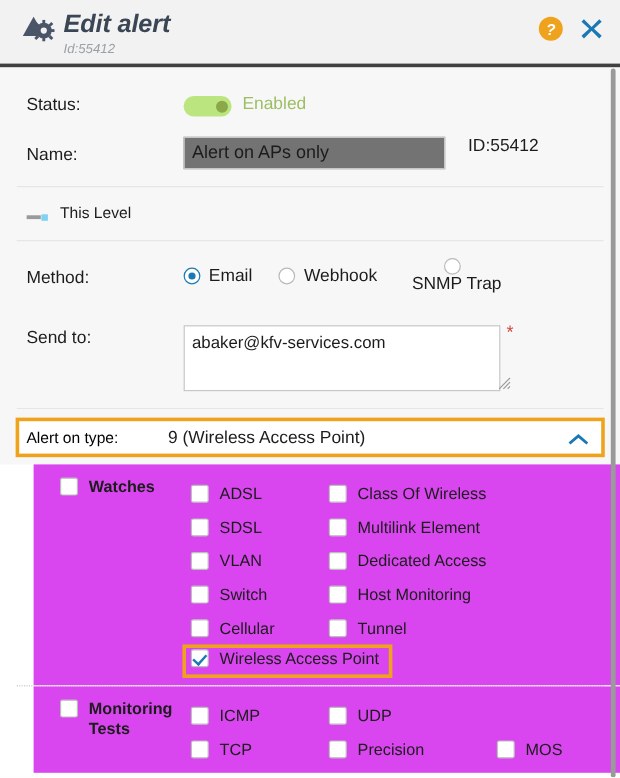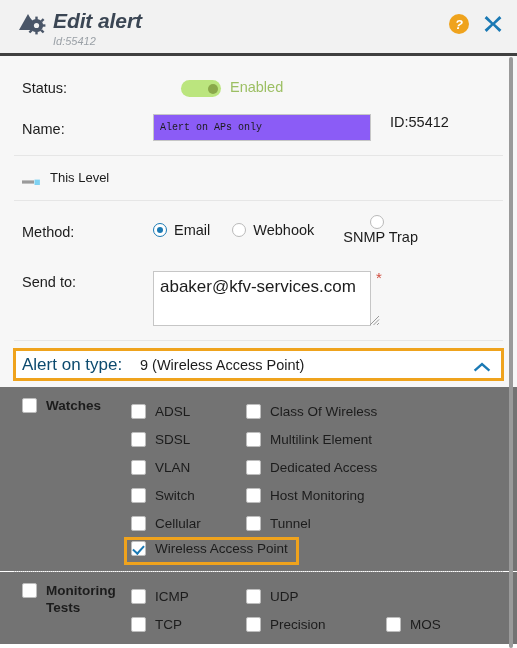--- a/index.html
+++ b/index.html
@@ -92,21 +92,21 @@
   }
   .row-label {
     width: 131px;
     flex: 0 0 131px;
     font-size: 14.5px;
     color: #1c1c1c;
     padding-top: 3px;
   }
   .row-field { flex: 1 1 auto; display: flex; align-items: flex-start; }
 
-  .row-status { padding-top: 21px; padding-bottom: 9px; gap: 28px; }
+  .row-status { padding-top: 21px; padding-bottom: 9px; }
   .toggle {
     width: 40px; height: 17px;
     border-radius: 9px;
     background: #bbe57e;
     position: relative;
     cursor: pointer;
     margin-top: 3px;
   }
   .toggle .knob {
     position: absolute;
@@ -120,23 +120,23 @@
     font-size: 14.5px;
     color: #9cbf63;
     padding-top: 2px;
   }
 
   .row-name { padding-top: 8px; padding-bottom: 14px; align-items: center; }
   .text-input {
     width: 218px;
     height: 27px;
     border: 1px solid #c6c6c6;
-    background: #8b5cf6;
-    font-size: 10px;
-    font-family: Liberation Mono, monospace;
+    background: #737373;
+    font-size: 15px;
+    font-family: Liberation Sans, sans-serif;
     color: #1c1c1c;
     padding: 0 6px;
     outline: none;
   }
   .id-text {
     margin-left: 19px;
     font-size: 14.5px;
     color: #1c1c1c;
     white-space: nowrap;
   }
@@ -192,25 +192,25 @@
   }
   .radio-label {
     margin-left: 7px;
     font-size: 14.5px;
     color: #1c1c1c;
   }
 
   .row-sendto { padding-top: 12px; padding-bottom: 14px; }
   .textarea-wrap { position: relative; display: flex; align-items: flex-start; }
   .textarea {
-    width: 218px;
+    width: 264px;
     height: 55px;
     border: 1px solid #c6c6c6;
     background: #ffffff;
-    font-size: 17px;
+    font-size: 14px;
     font-family: "Liberation Sans", sans-serif;
     color: #1c1c1c;
     padding: 5px 6px;
     resize: none;
     outline: none;
     overflow: hidden;
   }
   .resize-grip {
     position: absolute;
     right: 2px; bottom: 2px;
@@ -235,35 +235,36 @@
     height: 33px;
     display: flex;
     align-items: center;
     padding-left: 6px;
     padding-right: 10px;
     cursor: pointer;
   }
   .accordion-label {
     width: 118px;
     flex: 0 0 118px;
-    font-size: 17px;
-    color: #0c4a6e;
+    font-size: 13px;
+    color: #000000;
   }
   .accordion-value {
     flex: 1 1 auto;
     font-size: 14.5px;
     color: #1c1c1c;
   }
   .chevron { width: 18px; height: 12px; flex: 0 0 auto; }
 
   
   .cb-section {
-    background: #737373;
+    background: #d946ef;
     padding: 10px 0 6px 0;
     display: flex;
+    margin-left: 28px;
   }
   .cb-group-title {
     width: 131px;
     flex: 0 0 131px;
     padding-left: 22px;
     font-size: 13.5px;
     font-weight: bold;
     color: #1c1c1c;
     display: flex;
     align-items: flex-start;

